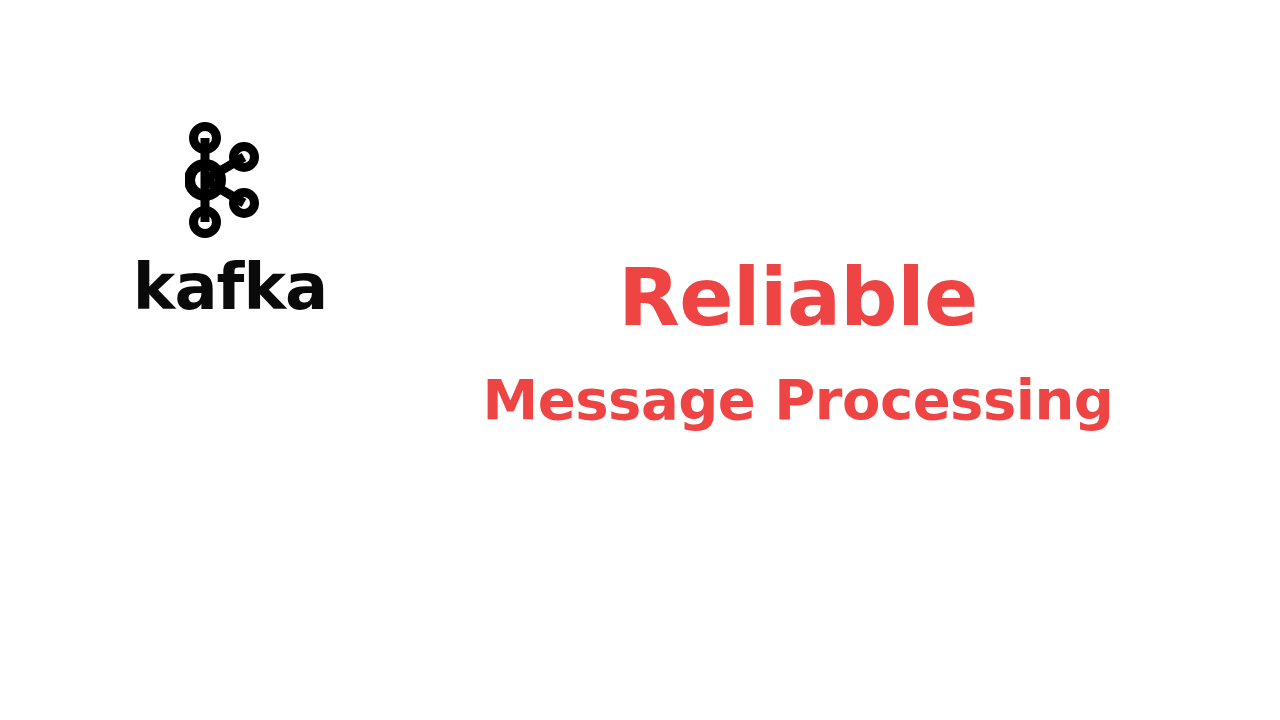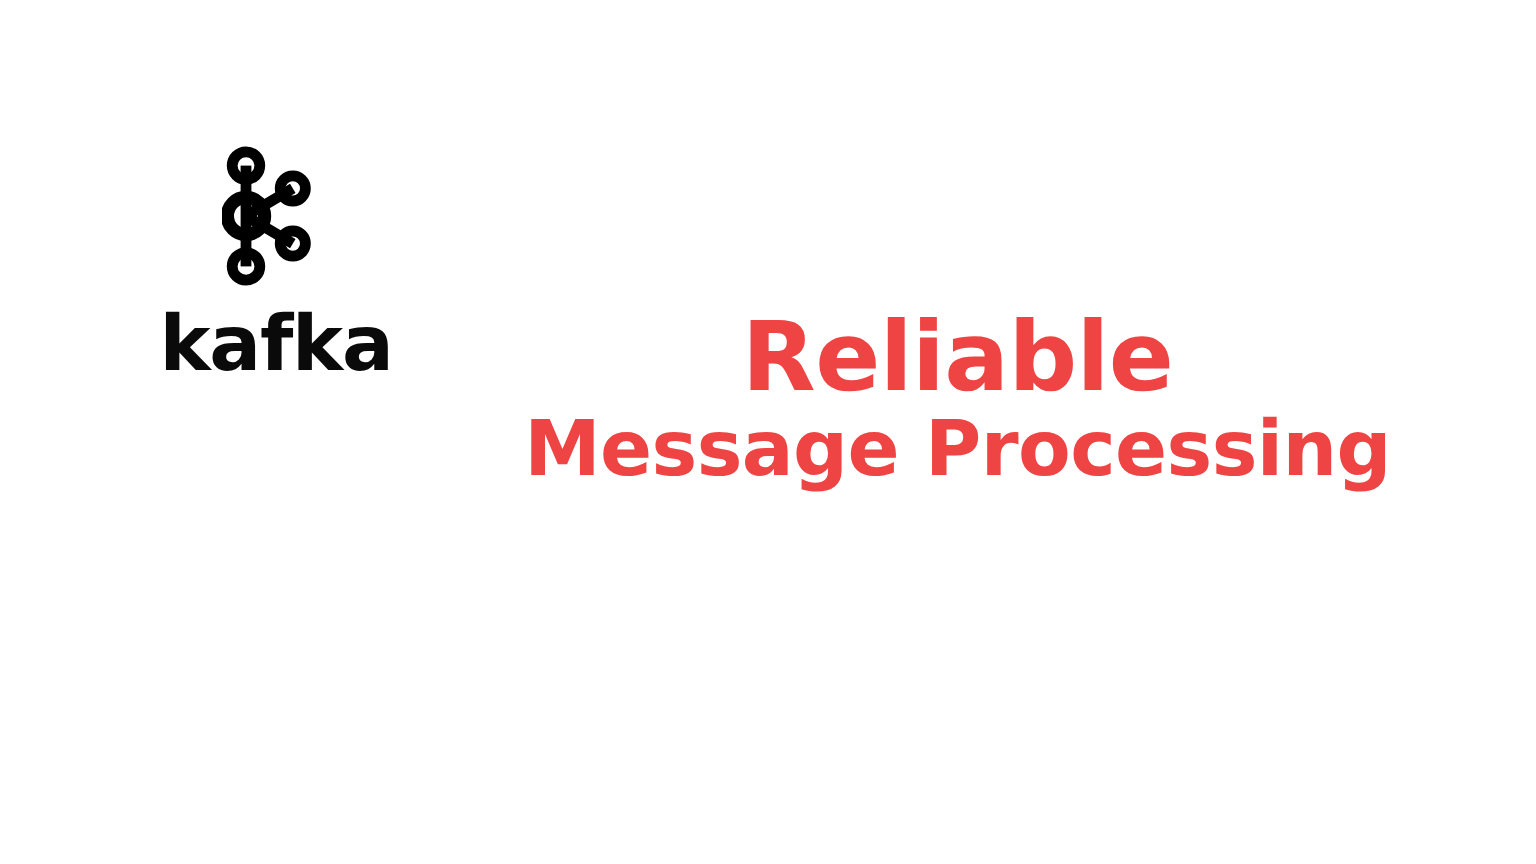--- a/index.html
+++ b/index.html
@@ -72,23 +72,23 @@
     white-space: nowrap;
     line-height: 1.0;
   }
 
   #title-line-1 {
     font-size: 80px;
     letter-spacing: -0.5px;
   }
 
   #title-line-2 {
-    font-size: 64px;
+    font-size: 56px;
     letter-spacing: -0.5px;
-    margin-top: 5px;
+    margin-top: 34px;
   }
 </style>
 </head>
 <body>
 
 <div id="slide">
 
   <div id="kafka-logo">
 
     <svg id="kafka-mark" viewBox="0 0 90 130" xmlns="http://www.w3.org/2000/svg">

